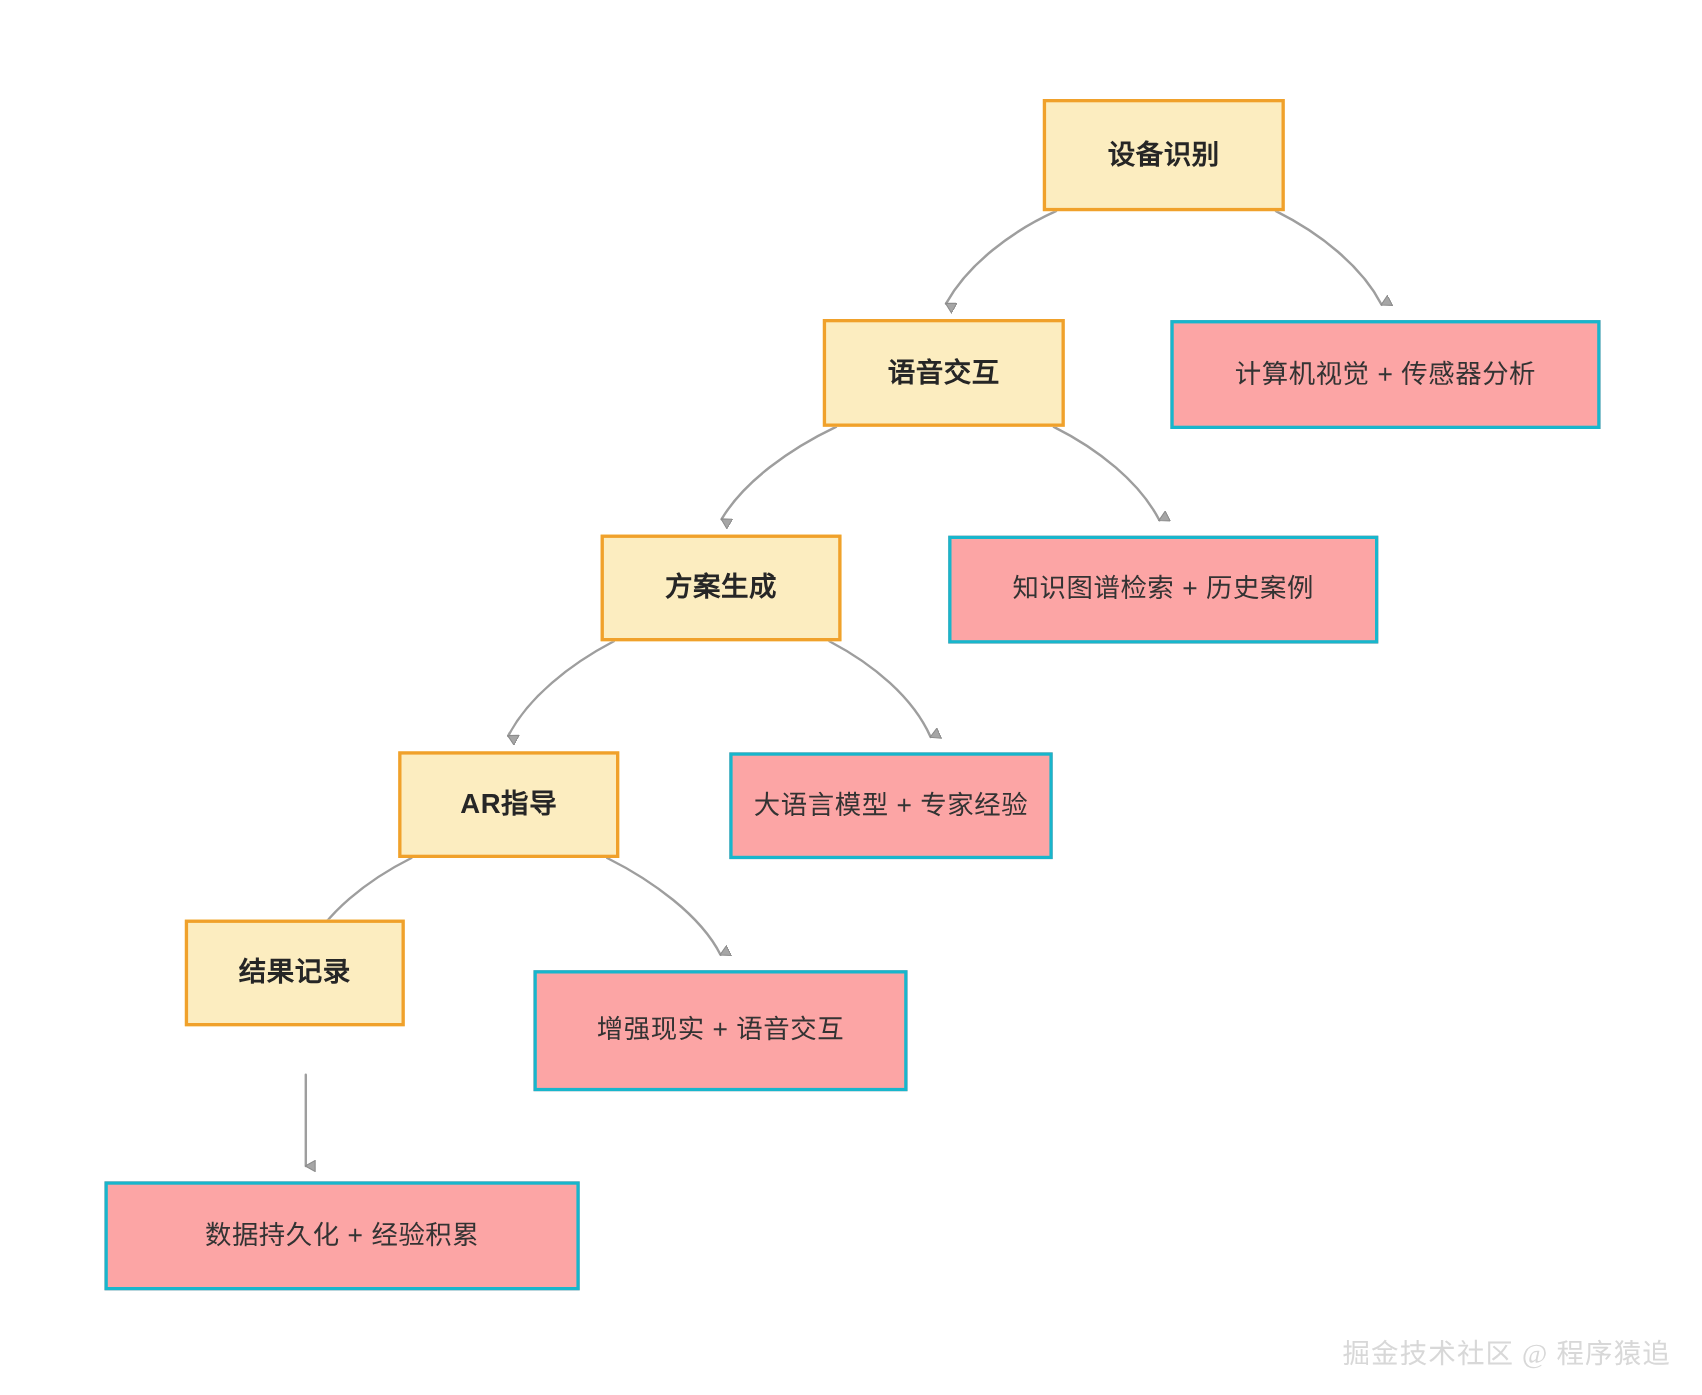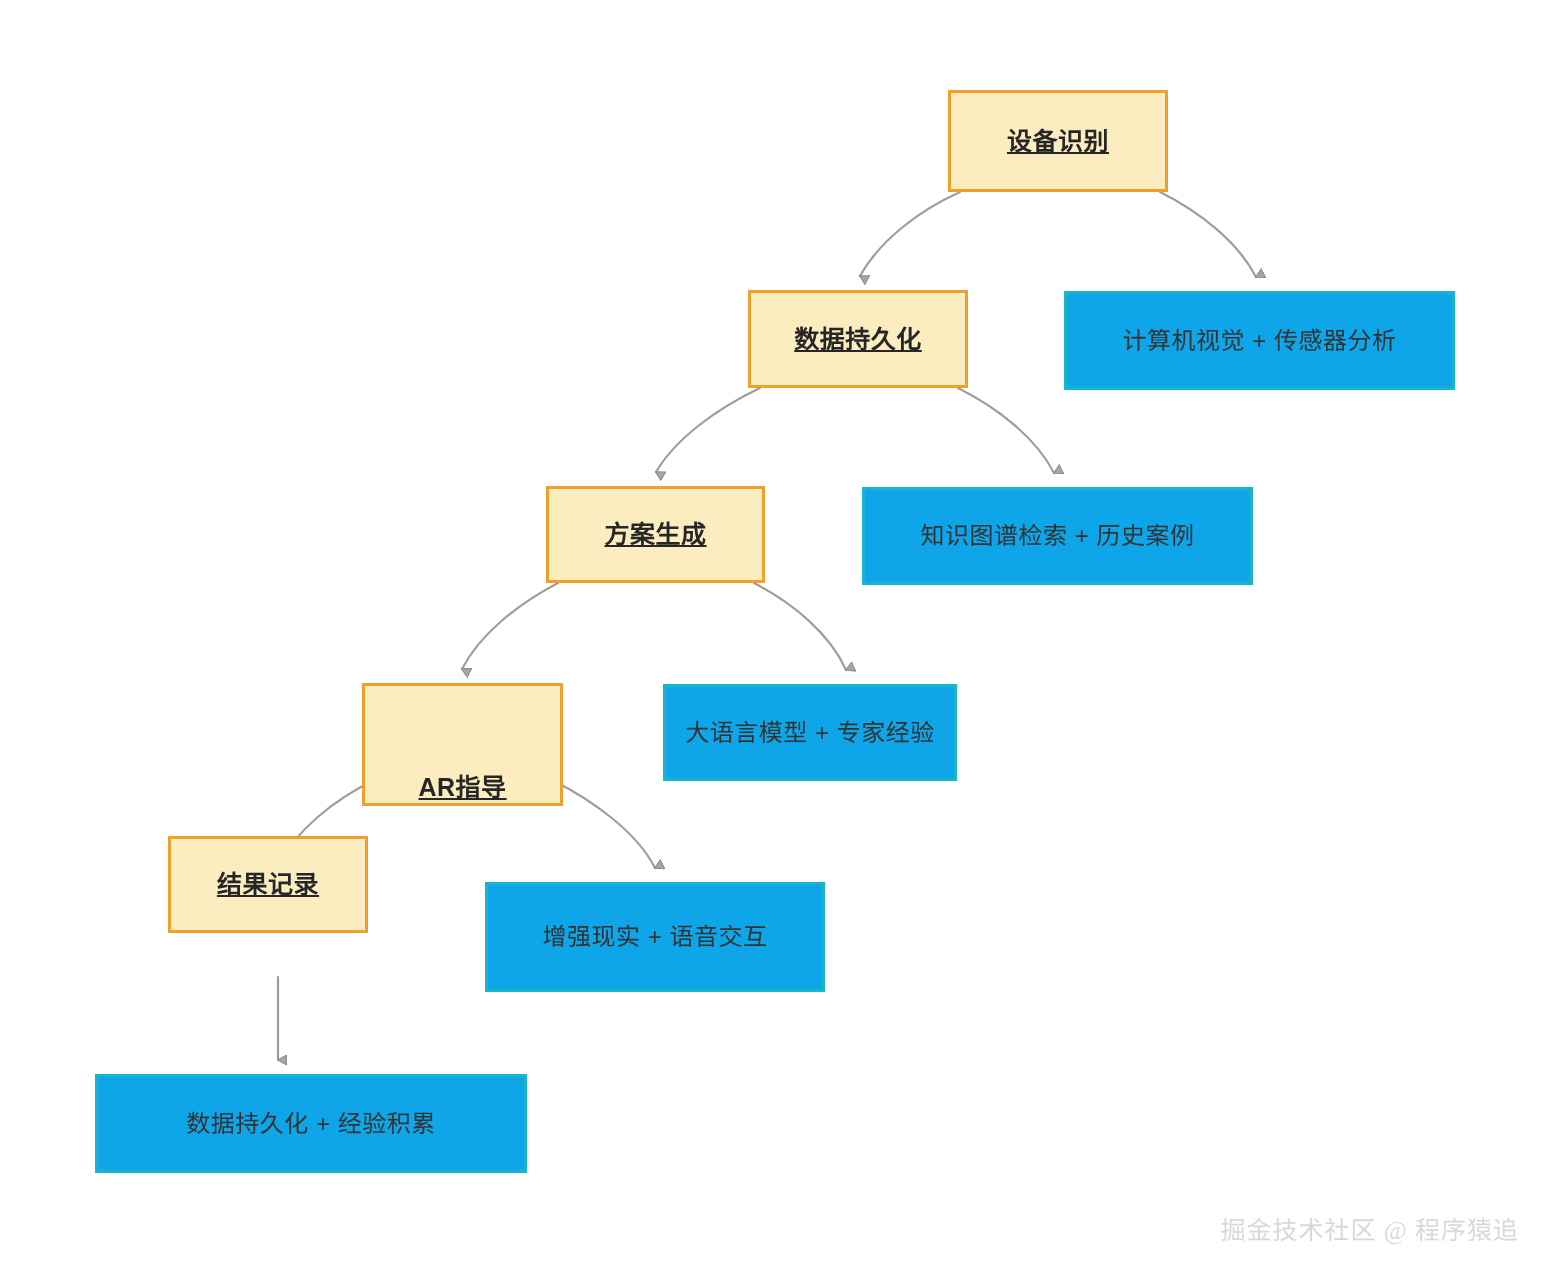--- a/index.html
+++ b/index.html
@@ -35,24 +35,23 @@
     text-align: center;
     line-height: 1.3;
   }
   .node-process {
     background: #FCEDC0;
     border: 3px solid #F0A12B;
     color: #262626;
     font-weight: bold;
     font-size: 25px;
     letter-spacing: 0.5px;
-    text-decoration: underline;
   }
   .node-tech {
-    background: #0ea5e9;
+    background: #fca5a5;
     border: 3px solid #18B6CC;
     color: #333333;
     font-weight: normal;
     font-size: 24px;
     letter-spacing: 0.5px;
   }
   .node-label {
     display: block;
     padding: 0 10px;
     white-space: nowrap;
@@ -105,36 +104,36 @@
 
   <div class="node node-process" style="left:948px; top:90px; width:220px; height:102px;">
     <span class="node-label">设备识别</span>
   </div>
 
   <div class="node node-tech" style="left:1064px; top:291px; width:391px; height:99px;">
     <span class="node-label">计算机视觉 + 传感器分析</span>
   </div>
 
   <div class="node node-process" style="left:748px; top:290px; width:220px; height:98px;">
-    <span class="node-label">数据持久化</span>
+    <span class="node-label">语音交互</span>
   </div>
 
   <div class="node node-tech" style="left:862px; top:487px; width:391px; height:98px;justify-content:center;">
     <span class="node-label">知识图谱检索 + 历史案例</span>
   </div>
 
   <div class="node node-process" style="left:546px; top:486px; width:219px; height:97px;">
     <span class="node-label">方案生成</span>
   </div>
 
   <div class="node node-tech" style="left:663px; top:684px; width:294px; height:97px;">
     <span class="node-label">大语言模型 + 专家经验</span>
   </div>
 
-  <div class="node node-process" style="left:362px; top:683px; width:201px; height:123px;align-items:flex-end;">
+  <div class="node node-process" style="left:362px; top:683px; width:201px; height:97px;">
     <span class="node-label">AR指导</span>
   </div>
 
   <div class="node node-tech" style="left:485px; top:882px; width:340px; height:110px;">
     <span class="node-label">增强现实 + 语音交互</span>
   </div>
 
   <div class="node node-process" style="left:168px; top:836px; width:200px; height:97px;">
     <span class="node-label">结果记录</span>
   </div>

